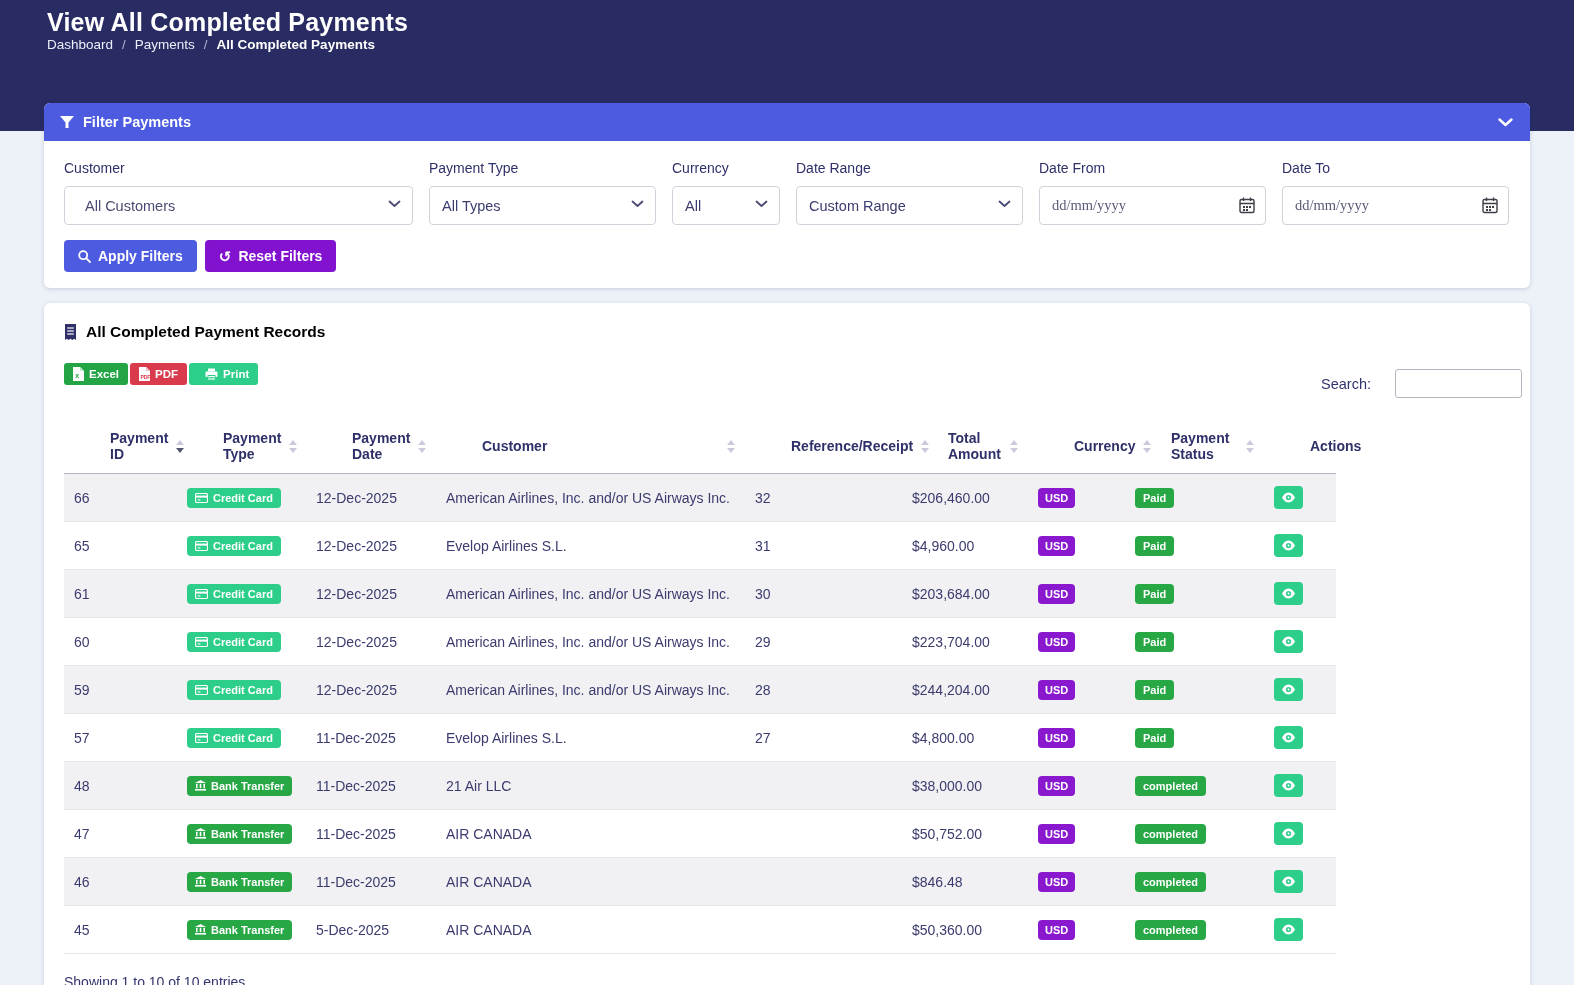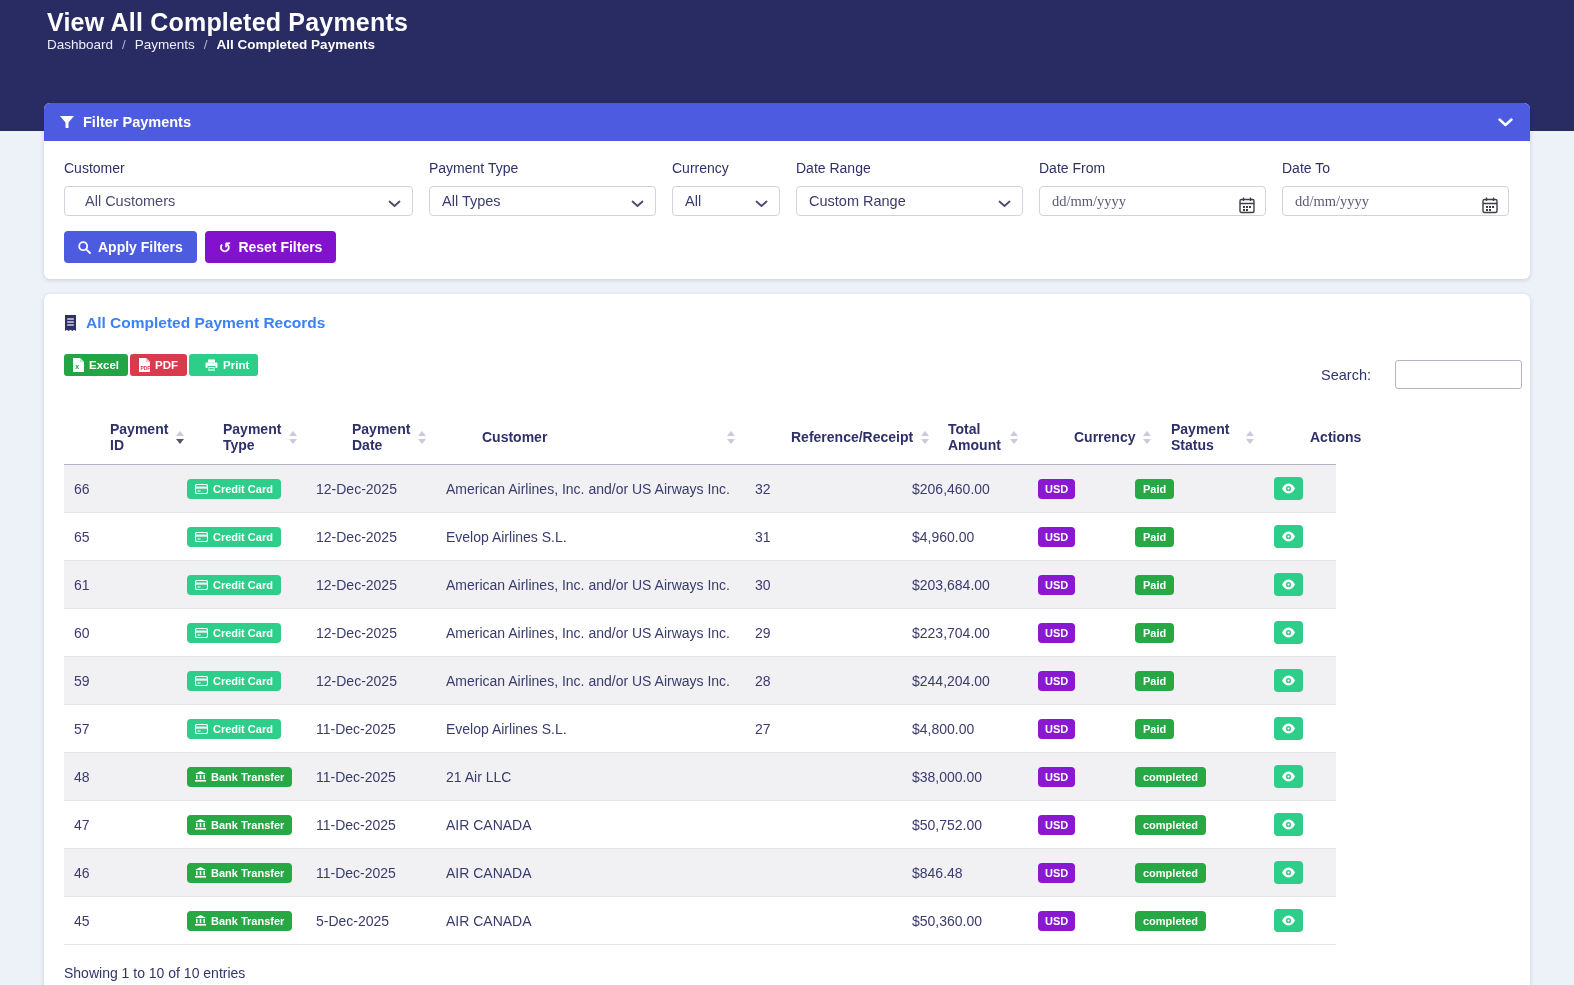--- a/index.html
+++ b/index.html
@@ -27,42 +27,42 @@
   .filter-card { overflow:hidden; margin-bottom:15px; }
   .filter-header {
     height:38px; background:#4d5be1; color:#fff; display:flex; align-items:center;
     justify-content:space-between; padding:0 17px 0 16px; cursor:pointer;
   }
   .filter-header .fh-left { display:flex; align-items:center; gap:9px; font-size:14.5px; font-weight:bold; }
   .filter-body { padding:19px 20px 16px 20px; }
   .filter-grid { display:grid; grid-template-columns:349px 227px 108px 227px 227px 227px; column-gap:16px; }
   .f-label { font-size:14px; color:#2f3069; margin-bottom:10px; display:block; }
   .select, .date-input-wrap {
-    position:relative; height:30px; border:1px solid #ced4da; border-radius:4px;
+    position:relative; height:39px; border:1px solid #ced4da; border-radius:4px;
     background:#fff; display:flex; align-items:center; cursor:pointer;
   }
   .select .select-value { font-size:14.5px; color:#3a3b6e; padding-left:12px; }
   .select.customer .select-value { padding-left:20px; color:#4a4b72; }
   .select .select-chevron { position:absolute; right:11px; top:13px; }
   .date-input {
     width:100%; height:100%; border:none; outline:none; border-radius:4px;
     font-family:Liberation Serif, serif; font-size:14.5px; color:#555772; padding:0 34px 0 12px; background:transparent;
   }
   .date-input::placeholder { color:#595b76; opacity:1; }
   .cal-icon { position:absolute; right:10px; top:10px; pointer-events:none; }
   .filter-actions { margin-top:15px; display:flex; gap:8px; }
   .btn { display:inline-flex; align-items:center; gap:7px; border:none; border-radius:4px;
     color:#fff; font-size:14px; font-weight:bold; padding:8px 14px; cursor:pointer; font-family:inherit; }
   .btn-apply { background:#4d5be1; }
   .btn-reset { background:#8312cf; }
   .reset-glyph { font-size:15px; line-height:1; font-weight:bold; }
 
   
   .table-card { position:relative; padding:20px 20px 16px 20px; min-height:683px; }
-  .card-title { display:flex; align-items:center; gap:9px; font-size:15.5px; font-weight:bold; color:#3b82f6; }
+  .card-title { display:flex; align-items:center; gap:9px; font-size:15.5px; font-weight:bold; color:#000000; }
   .export-row { margin-top:22px; display:flex; }
   .export-btn { display:inline-flex; align-items:center; gap:5px; color:#fff; font-size:11.5px;
     font-weight:bold; padding:4px 9px; border-radius:3px; border:none; margin-right:2px; cursor:pointer; font-family:inherit; }
   .export-excel { background:#23a445; }
   .export-pdf { background:#d93a4c; }
   .export-print { background:#2dce89;padding-left:16px; }
   .search-wrap { position:absolute; top:66px; right:8px; display:flex; align-items:center; gap:24px; }
   .search-wrap label { font-size:14.5px; color:#33346d; }
   .search-input { width:127px; height:29px; border:1px solid #b2b6bf; border-radius:3px;
     padding:2px 7px; font-family:inherit; font-size:13.5px; color:#34356d; outline:none; }

